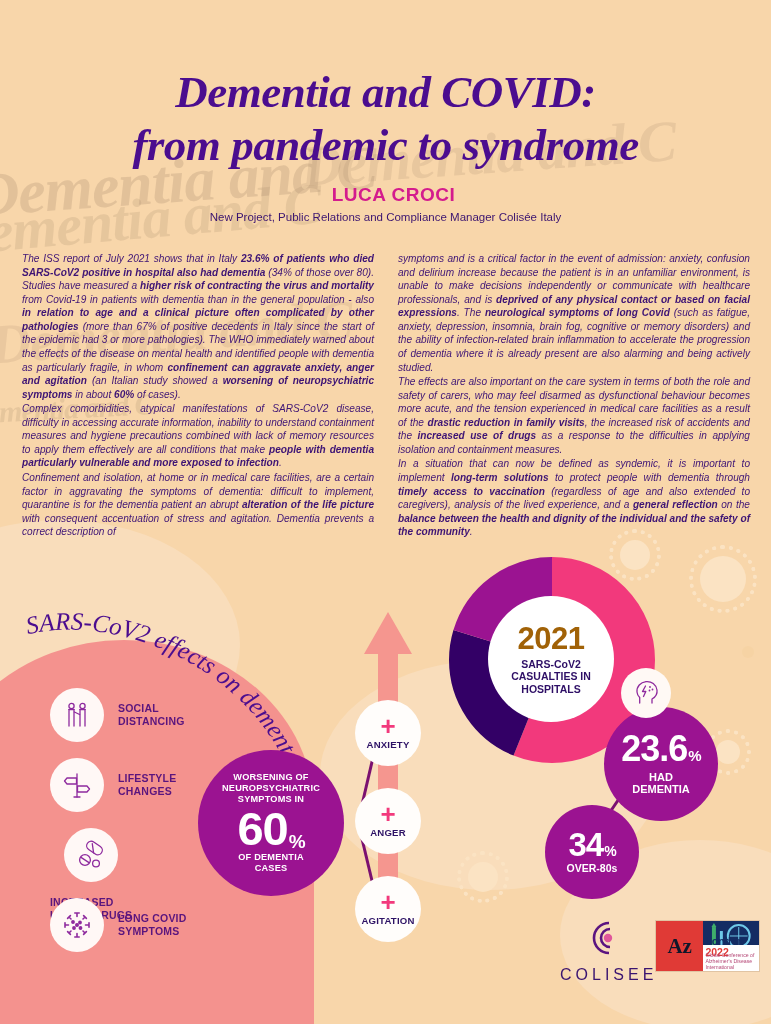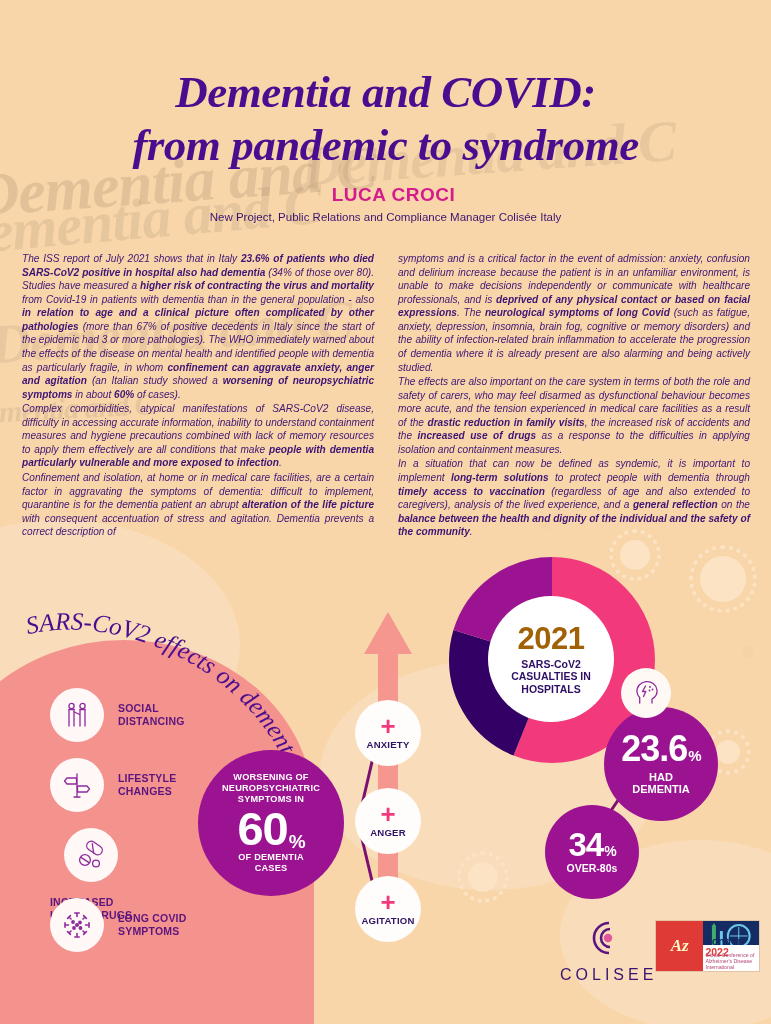--- a/index.html
+++ b/index.html
@@ -244,22 +244,22 @@
     position: absolute; left: 655px; top: 920px;
     width: 105px; height: 52px;
     display: flex; z-index: 7;
     border: 1px solid rgba(180,150,120,0.35);
   }
   .adi-left {
     width: 46%; background: #E03A36;
     display: flex; align-items: center; justify-content: center;
   }
   .adi-az {
-    color: #fef9c3; font-family: "Liberation Serif", serif;
-    font-style: italic; font-weight: 700; font-size: 17px;
+    color: #0f172a; font-family: "Liberation Serif", serif;
+    font-weight: 700; font-size: 21px;
   }
   .adi-right {
     width: 54%; background: #142C63;
     position: relative; overflow: hidden;
   }
   .adi-band {
     position: absolute; left: 0; right: 0; bottom: 0;
     height: 26px; background: #FFFFFF;
   }
   .adi-london {

